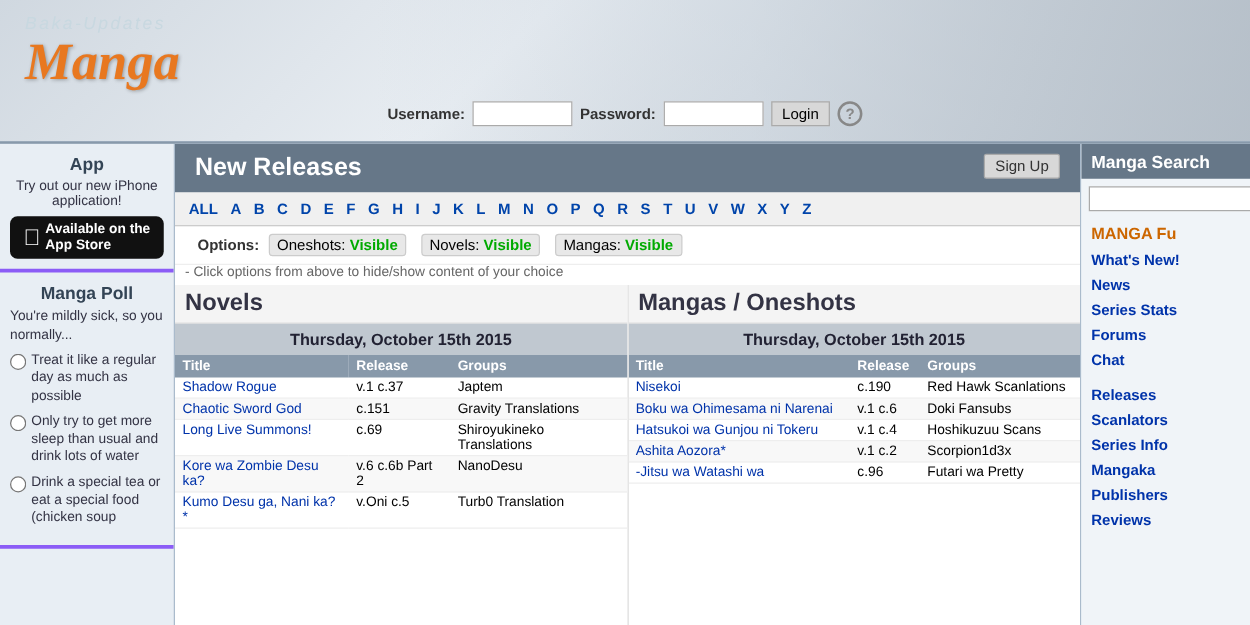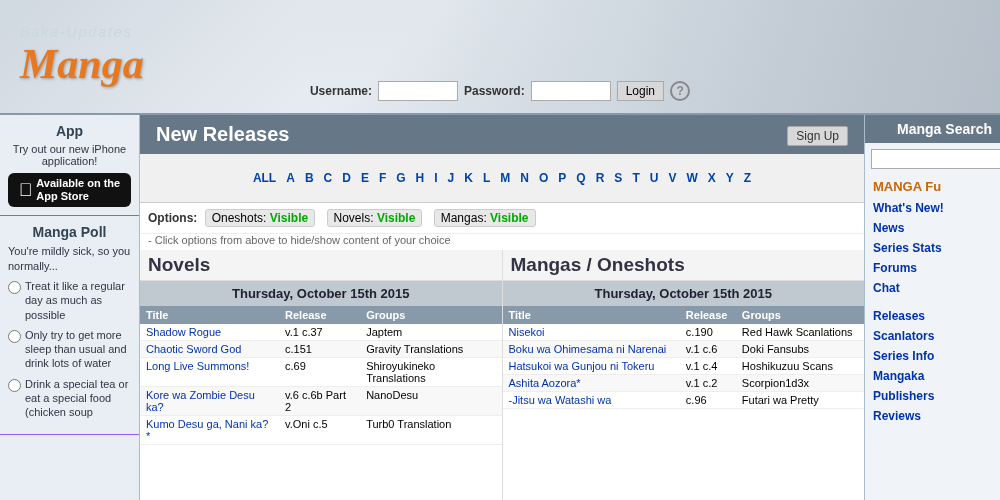--- a/index.html
+++ b/index.html
@@ -11,21 +11,21 @@
       height: 115px;
       position: relative;
       overflow: hidden;
       border-bottom: 2px solid #8899aa;
     }
     #header-bg {
       position: absolute; right: 0; top: 0; width: 100%; height: 100%;
       background: linear-gradient(to right, transparent 30%, rgba(200,210,220,0.5) 60%, rgba(180,190,200,0.8) 100%);
     }
     .site-title {
-      position: absolute; left: 20px; top: 24px;
+      position: absolute; left: 20px; top: 10px;
     }
     .site-title-top {
       font-size: 14px; color: #c8d8e0; font-style: italic; letter-spacing: 2px;
     }
     .site-title-main {
       font-size: 42px; color: #e87820; font-style: italic; font-weight: bold;
       font-family: Georgia, serif; text-shadow: 1px 1px 3px rgba(0,0,0,0.3);
     }
     .login-bar {
       position: absolute; bottom: 12px; left: 50%; transform: translateX(-50%);
@@ -44,21 +44,21 @@
 
     
     #left-sidebar {
       width: 140px;
       background: #e8eef4;
       border-right: 1px solid #aabbcc;
       flex-shrink: 0;
       overflow: hidden;
     }
     .sidebar-section {
-      border-bottom: 1px solid #8b5cf6;
+      border-bottom: 3px solid #8b5cf6;
       padding: 8px;
     }
     .sidebar-title {
       font-size: 14px; font-weight: bold; color: #334455; text-align: center; margin-bottom: 4px;
     }
     .app-desc { font-size: 11px; color: #334; text-align: center; margin-bottom: 6px; }
     .appstore-btn {
       display: flex; align-items: center; justify-content: center;
       background: #111; color: white; border-radius: 6px; padding: 4px 8px; gap: 4px;
     }
@@ -76,55 +76,54 @@
       overflow: hidden;
       border-right: 1px solid #aabbcc;
     }
     .new-releases-header {
       background: #667788;
       color: white;
       font-size: 20px;
       font-weight: bold;
       padding: 8px 16px;
       display: flex;
-      align-items: flex-end;
+      align-items: flex-start;
       justify-content: space-between;
     }
     .sign-up-btn {
       background: #d8d8d8;
       color: #333;
       border: 1px solid #aaa;
       padding: 2px 8px;
       font-size: 12px;
       cursor: pointer;
       border-radius: 2px;
     }
     .alpha-nav {
       background: #f0f0f0;
       border-bottom: 1px solid #ccc;
-      padding: 16px 8px;
+      padding: 5px 8px;
       display: flex;
       gap: 4px;
       align-items: center;
       flex-wrap: wrap;
-      justify-content: center;
     }
     .alpha-nav a {
       color: #0044aa;
       text-decoration: none;
       font-size: 12px;
       font-weight: bold;
       padding: 1px 3px;
     }
     .options-bar {
       padding: 6px 8px;
       font-size: 12px;
       border-bottom: 1px solid #eee;
     }
-    .options-bar strong { color: #333; }
+    .options-bar strong { color: #333; margin-left: 10px; }
     .option-tag {
       display: inline-block;
       background: #e8e8e8;
       border: 1px solid #ccc;
       border-radius: 3px;
       padding: 1px 6px;
       margin: 0 4px;
       font-size: 12px;
     }
     .option-tag .visible { color: #00aa00; font-weight: bold; }
@@ -183,21 +182,21 @@
       background: #f0f4f8;
       flex-shrink: 0;
       overflow: hidden;
     }
     .manga-search-header {
       background: #667788;
       color: white;
       font-size: 14px;
       font-weight: bold;
       padding: 6px 8px;
-      text-align: right;
+      text-align: left;
     }
     .search-box {
       display: flex;
       padding: 6px;
       gap: 4px;
     }
     .search-box input {
       flex: 1;
       height: 20px;
       border: 1px solid #aaa;

